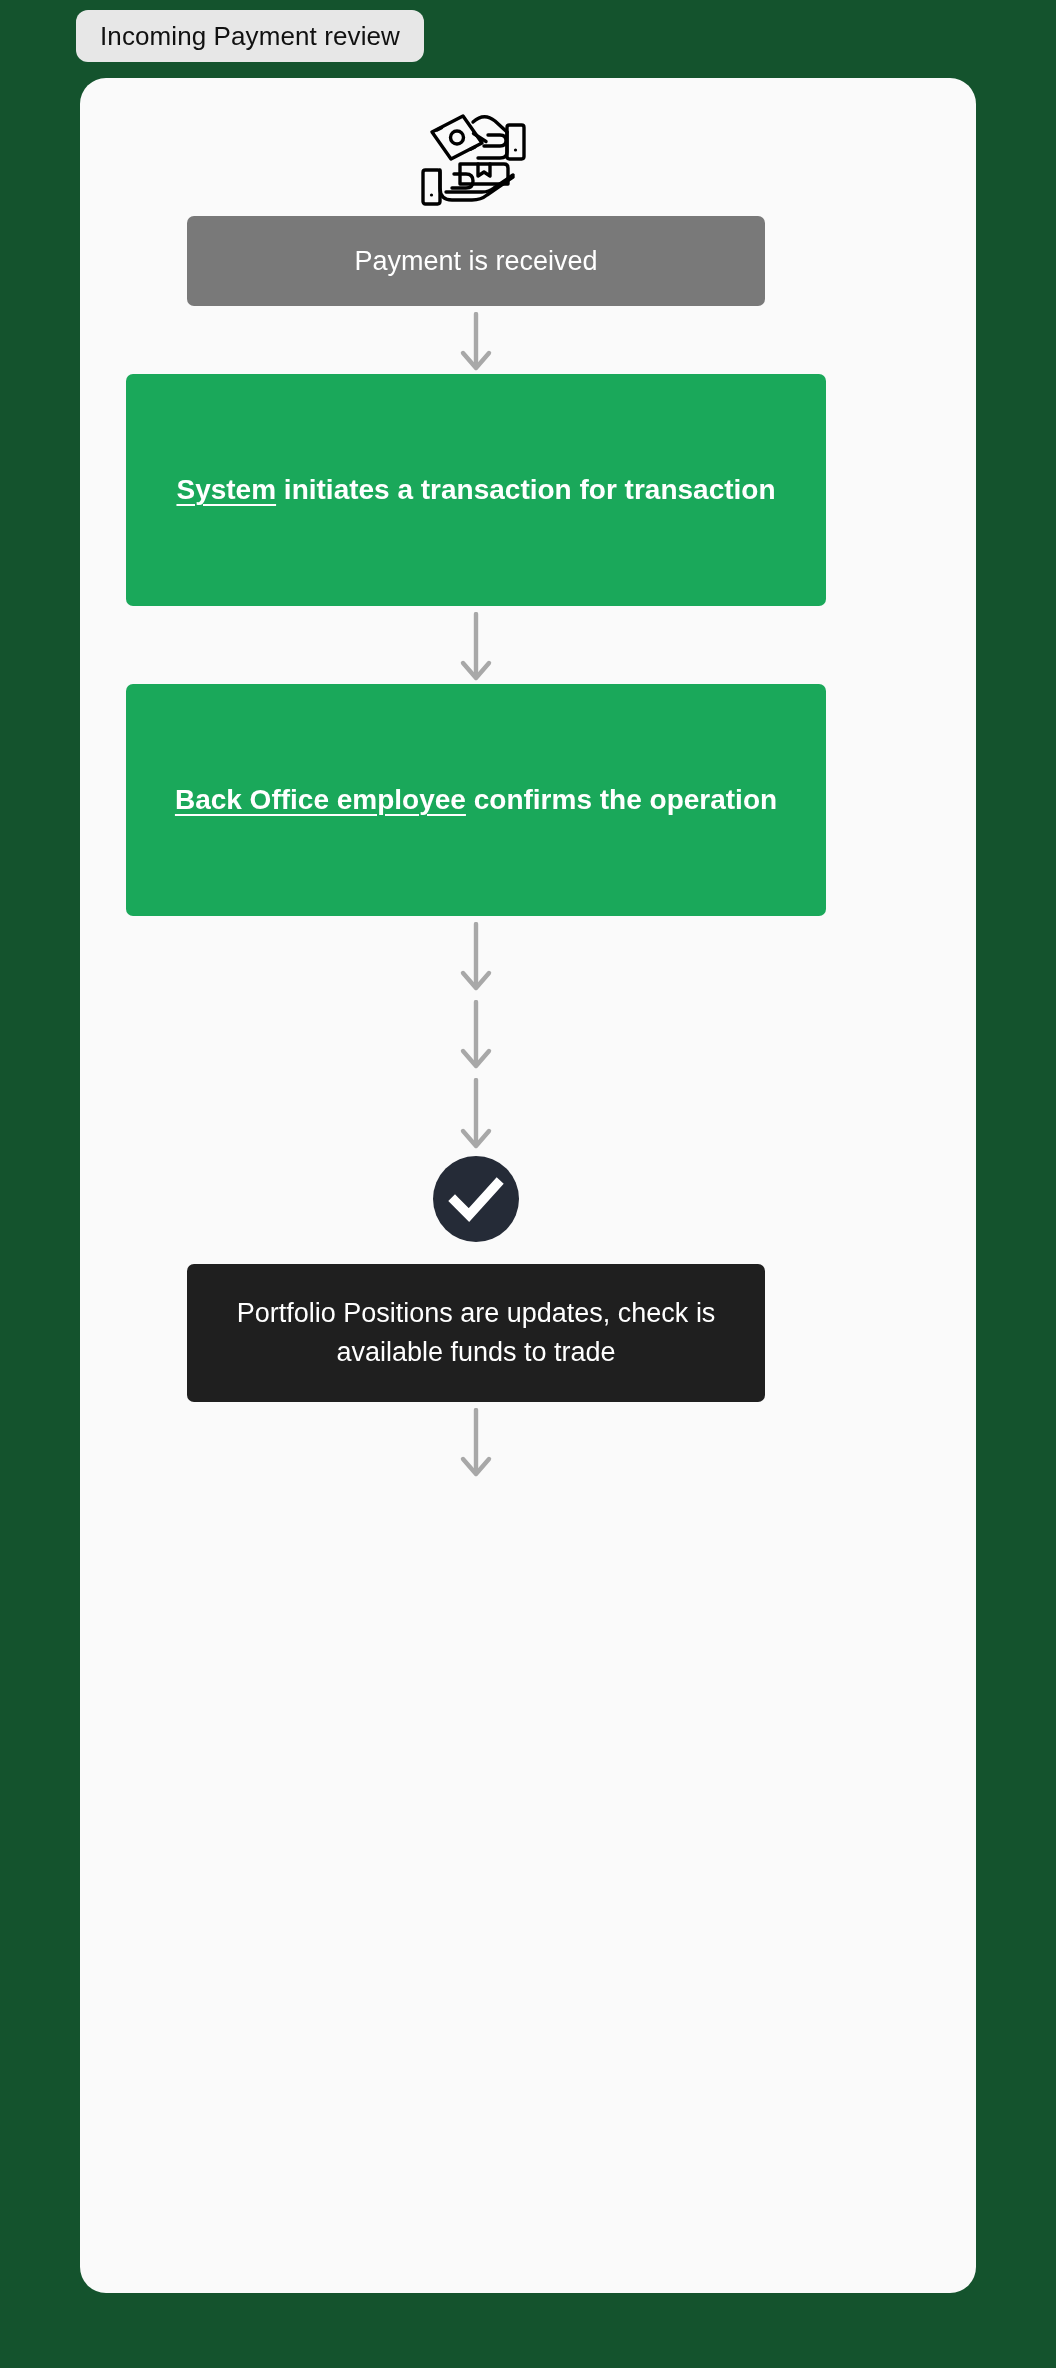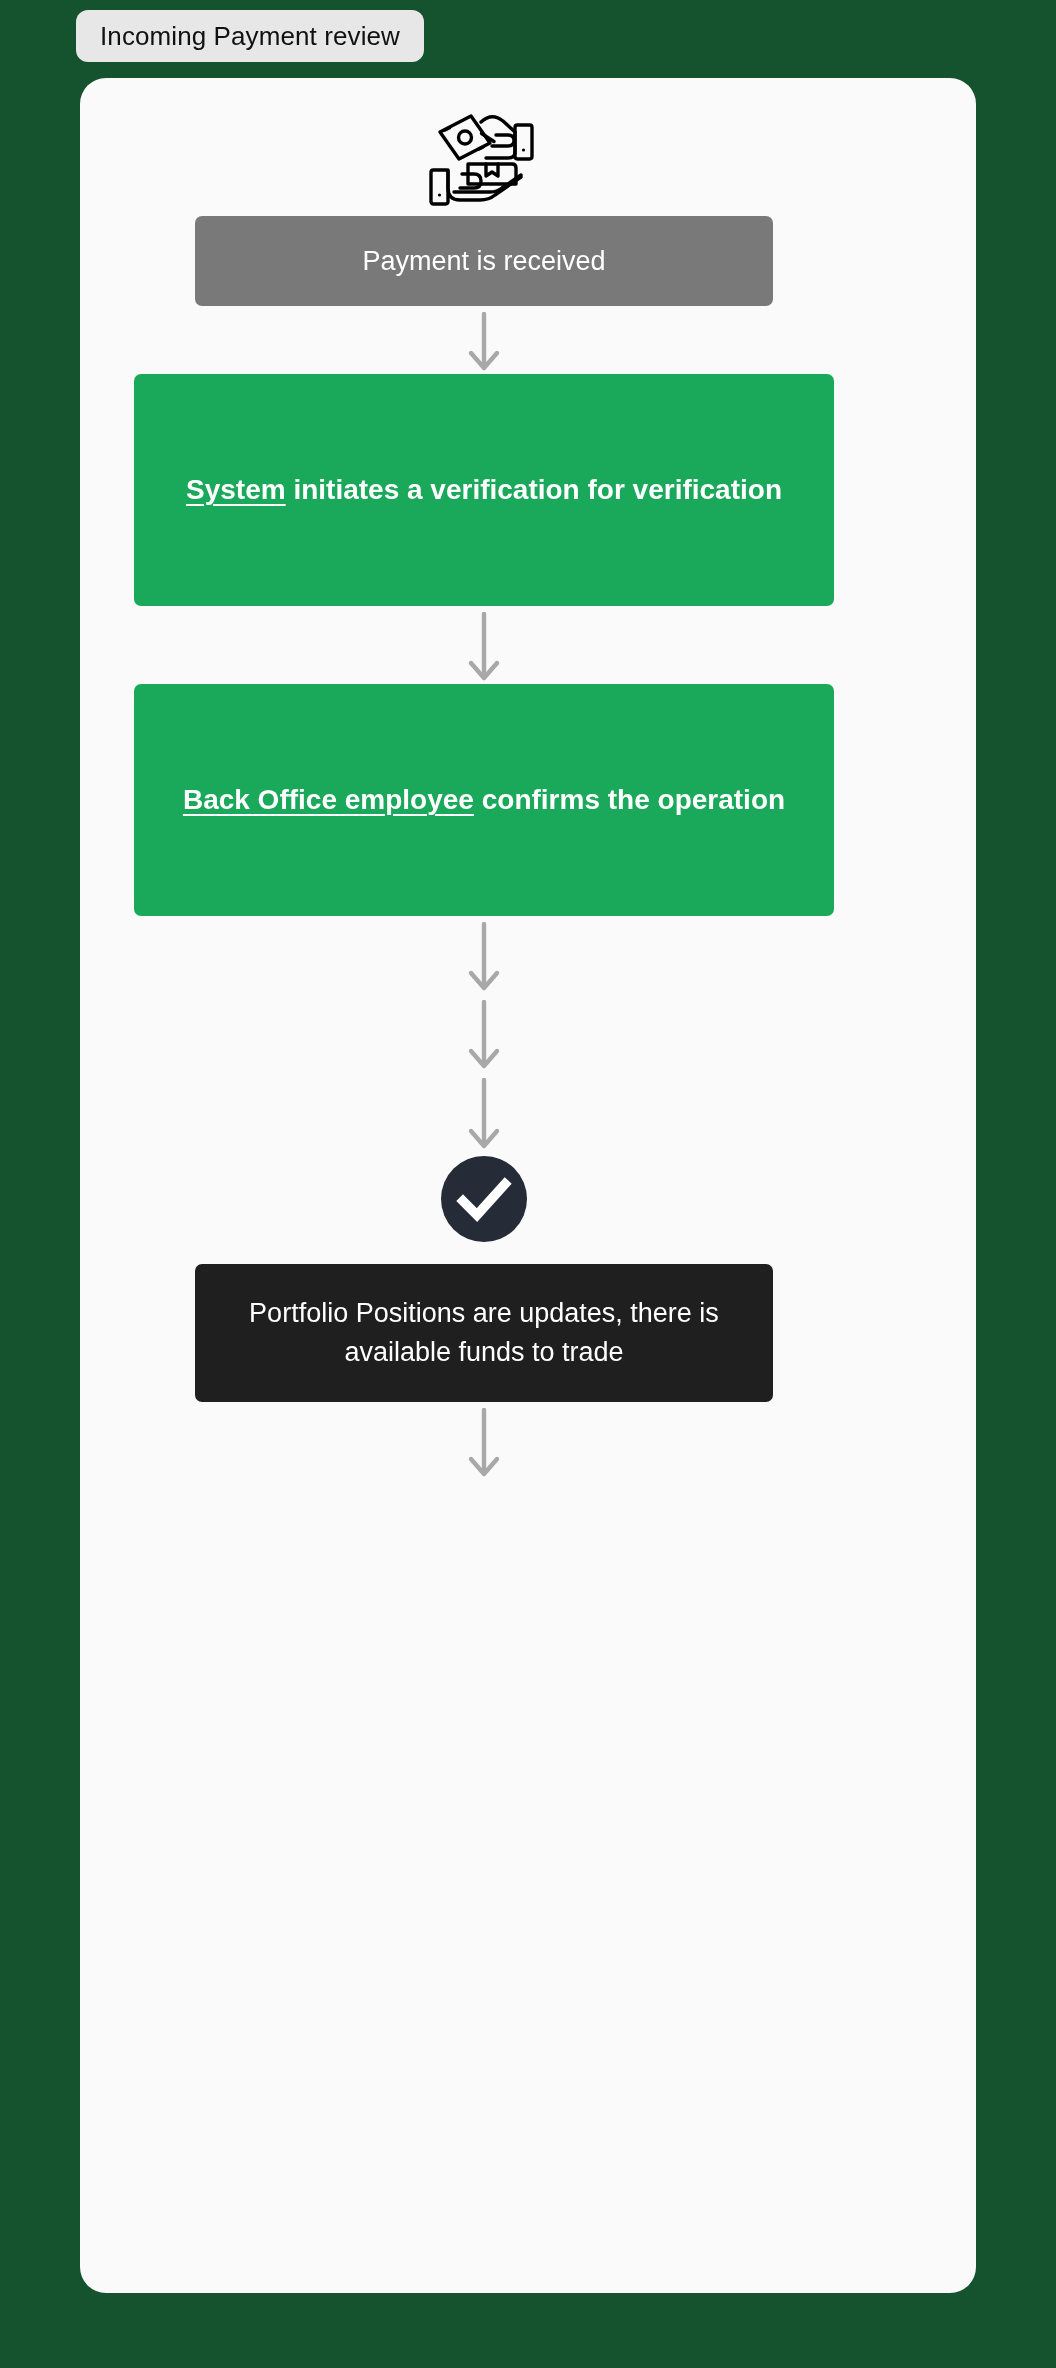--- a/index.html
+++ b/index.html
@@ -44,21 +44,21 @@
     top: 78px;
     width: 896px;
     height: 2215px;
     background: #fafafa;
     border-radius: 26px;
     overflow: hidden;
   }
 
   .flow {
     position: absolute;
-    left: 8px;
+    left: 0;
     top: 0;
     width: 792px;
     display: flex;
     flex-direction: column;
     align-items: center;
   }
 
   
   .top-icon {
     margin-top: 22px;
@@ -171,21 +171,21 @@
 
       <svg class="arrow" width="40" height="62" viewBox="0 0 40 62" style="margin-top:6px">
         <g stroke="#a8a8a8" stroke-width="4.4" fill="none" stroke-linecap="round" stroke-linejoin="round">
           <line x1="20" y1="2" x2="20" y2="54"></line>
           <polyline points="7,41 20,56 33,41"></polyline>
         </g>
       </svg>
 
       <div class="node node-green">
         <div>
-          <span class="actor">System</span><span> </span><span>initiates a verification for verification</span>
+          <span class="actor">System</span><span> </span><span>initiates a transaction for transaction</span>
         </div>
       </div>
 
       <svg class="arrow" width="40" height="72" viewBox="0 0 40 72" style="margin-top:6px">
         <g stroke="#a8a8a8" stroke-width="4.4" fill="none" stroke-linecap="round" stroke-linejoin="round">
           <line x1="20" y1="2" x2="20" y2="64"></line>
           <polyline points="7,51 20,66 33,51"></polyline>
         </g>
       </svg>
 
@@ -217,21 +217,21 @@
           <polyline points="7,53 20,68 33,53"></polyline>
         </g>
       </svg>
 
       <svg class="check-badge" viewBox="0 0 86 86" style="margin-top:4px">
         <circle cx="43" cy="43" r="43" fill="#252b37"></circle>
         <polyline points="22,45 36,59 64,28" fill="none" stroke="#ffffff" stroke-width="9.5" stroke-linecap="square" stroke-linejoin="miter"></polyline>
       </svg>
 
       <div class="node node-dark" style="margin-top:22px">
-        <span>Portfolio Positions are updates, there is available funds to trade</span>
+        <span>Portfolio Positions are updates, check is available funds to trade</span>
       </div>
 
       <svg class="arrow" width="40" height="72" viewBox="0 0 40 72" style="margin-top:6px">
         <g stroke="#a8a8a8" stroke-width="4.4" fill="none" stroke-linecap="round" stroke-linejoin="round">
           <line x1="20" y1="2" x2="20" y2="64"></line>
           <polyline points="7,51 20,66 33,51"></polyline>
         </g>
       </svg>
 
     </div>

